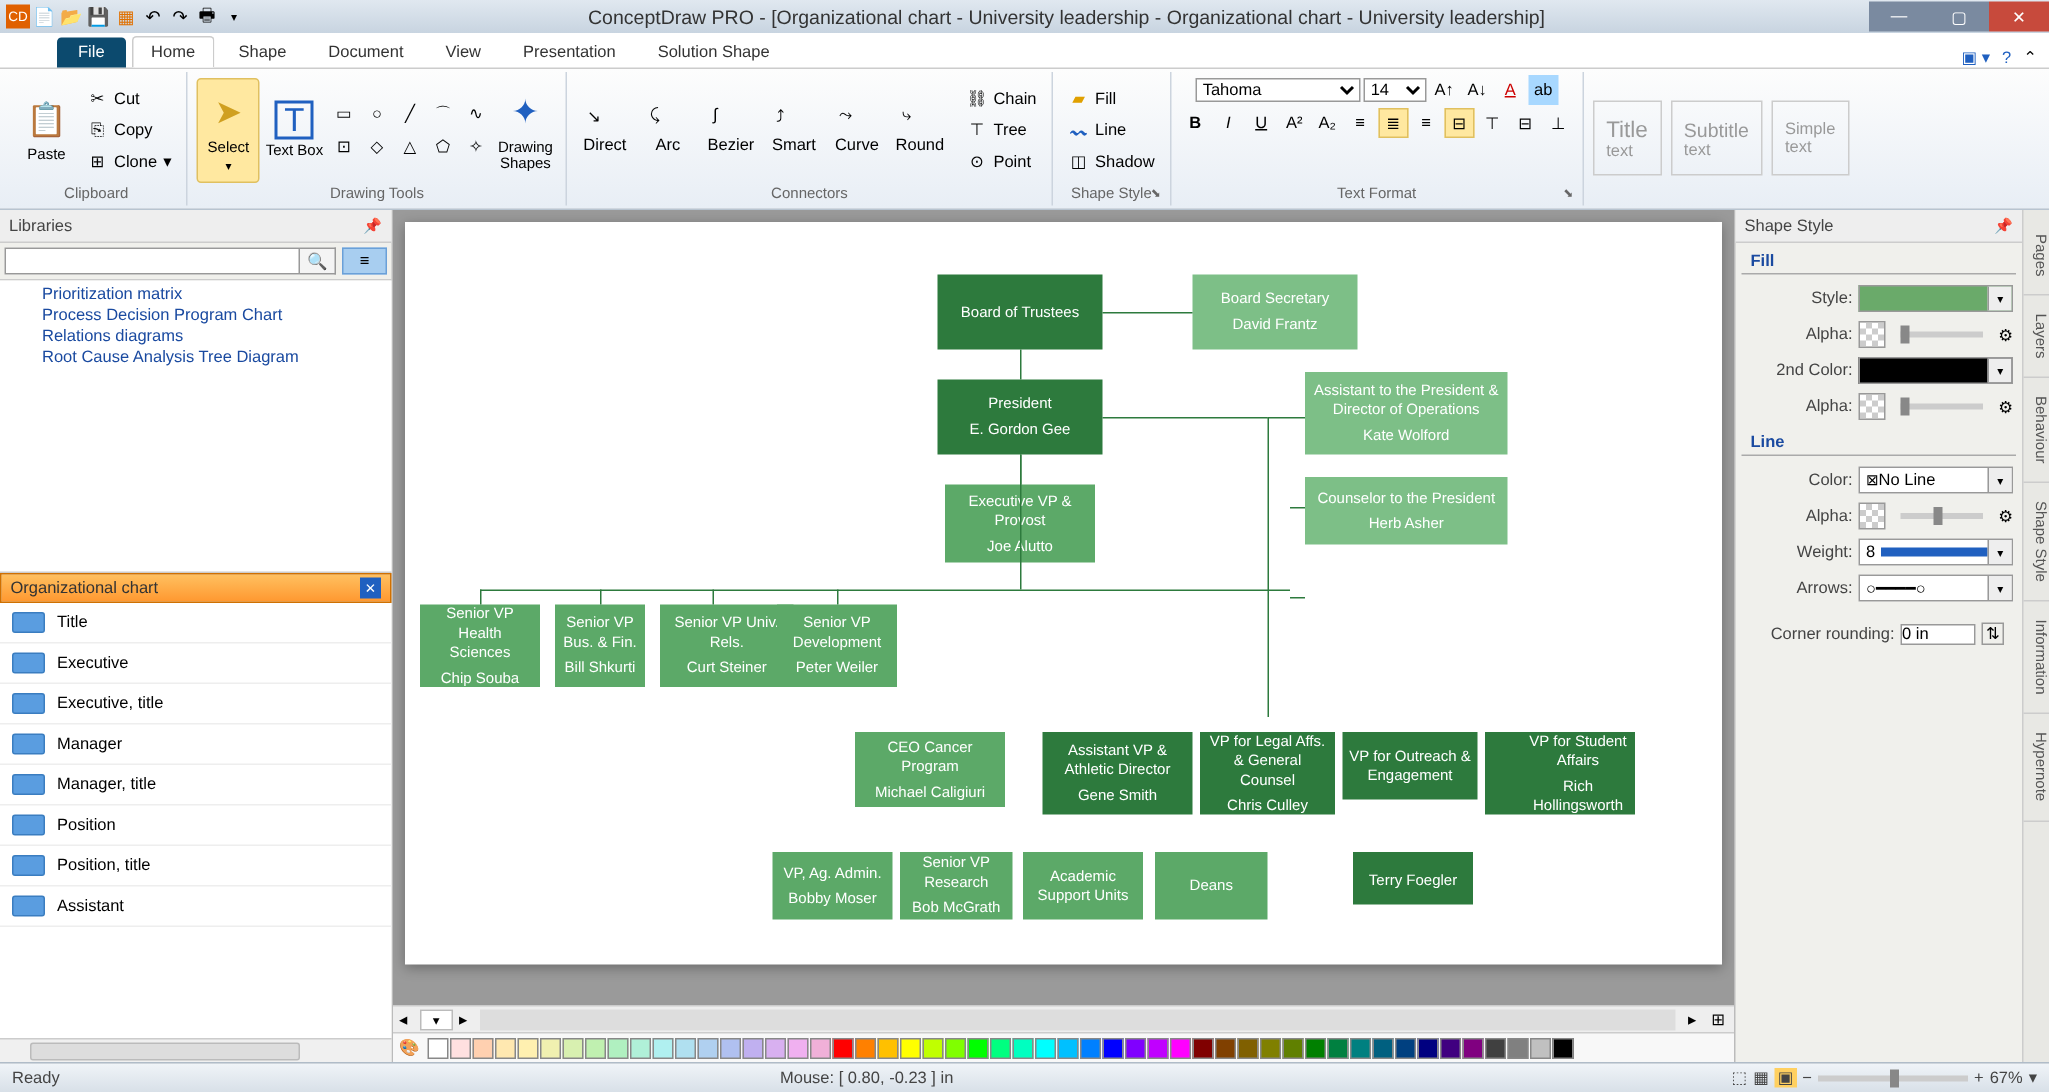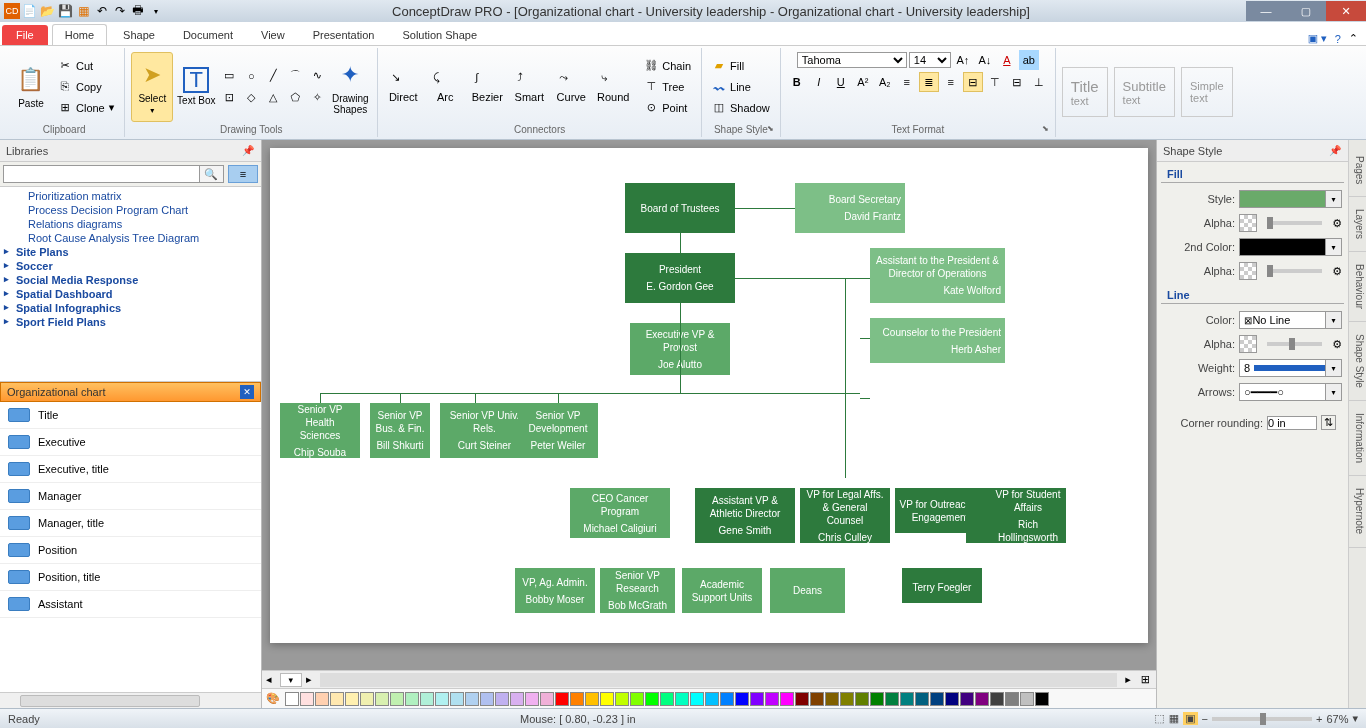--- a/index.html
+++ b/index.html
@@ -9,21 +9,21 @@
 .titlebar .qat { display: flex; gap: 2px; align-items: center; }
 .titlebar .qat span { width: 16px; height: 16px; display: inline-flex; align-items:center; justify-content:center; font-size: 12px; }
 .titlebar .title { position:absolute; left:50%; transform:translateX(-50%); color:#333; font-size:13px;margin-left:28px; }
 .titlebar .winbtns { margin-left: auto; display: flex; }
 .titlebar .winbtns span { width: 40px; height: 20px; display:inline-flex; align-items:center; justify-content:center; color:#fff; font-size:11px;}
 .titlebar .winbtns .min { background:#7a8aa0; }
 .titlebar .winbtns .max { background:#7a8aa0; }
 .titlebar .winbtns .close { background:#c74a3c; }
 
 .tabbar { height: 24px; background:#fff; border-bottom:1px solid #ccc; display:flex; align-items:flex-end; padding-left:2px; gap:4px;}
-.tabbar .file { background:#ef4444; color:#fff; padding:4px 14px; border-radius:3px 3px 0 0; }
+.tabbar .file { background:#0c4a6e; color:#fff; padding:4px 14px; border-radius:3px 3px 0 0;margin-left:36px; }
 .tabbar .tab { padding:4px 12px; color:#333; cursor:pointer; }
 .tabbar .tab.active { background:#fff; border:1px solid #ccc; border-bottom:none; border-radius:3px 3px 0 0;}
 .tabbar .right { margin-left:auto; display:flex; gap:8px; padding-right:8px; align-items:center;}
 
 .ribbon { height: 94px; background: linear-gradient(#fdfdfd,#e8eef5); border-bottom:1px solid #b8c4d0; display:flex; padding:2px 4px; }
 .rgroup { border-right:1px solid #ccd4de; padding:2px 6px; display:flex; flex-direction:column; }
 .rgroup .body { flex:1; display:flex; align-items:center; gap:2px;}
 .rgroup .label { text-align:center; color:#666; font-size:10px; padding-top:1px; position:relative;}
 .rgroup .label .dlg { position:absolute; right:0; top:1px; font-size:8px; color:#666;}
 .bigbtn { display:flex; flex-direction:column; align-items:center; justify-content:center; width:42px; height:70px; border-radius:3px; cursor:pointer; gap:2px;}
@@ -63,21 +63,21 @@
 .shape-item .sic { width:22px; height:14px; background:#5a9de0; border-radius:2px; border:1px solid #3a7dc0;}
 .lscroll { height:16px; background:#f0f0f0; border-top:1px solid #ccc; position:relative;}
 .lscroll .thumb { position:absolute; left:20px; width:180px; height:12px; top:2px; background:#ddd; border:1px solid #bbb; border-radius:2px;}
 
 .canvas-area { flex:1; display:flex; flex-direction:column; background:#9a9a9a; position:relative;}
 .canvas-scroll { flex:1; overflow:hidden; position:relative; padding:8px;}
 .page { background:#fff; width:100%; height:495px; box-shadow:0 2px 8px rgba(0,0,0,0.3); position:relative;}
 .org-box { position:absolute; color:#fff; text-align:center; font-family:Tahoma; font-size:10px; display:flex; flex-direction:column; align-items:center; justify-content:center; padding:4px; line-height:1.3;}
 .dark { background:#2d7a3d; }
 .med { background:#5ca968; }
-.light { background:#7dbf87;align-items:flex-end; }
+.light { background:#7dbf87; }
 .org-line { position:absolute; background:#2d7a3d;}
 
 .hscroll { height:18px; background:#eee; border-top:1px solid #ccc; display:flex; align-items:center;}
 .hscroll .tab { border:1px solid #bbb; background:#fff; padding:0 8px; margin-left:4px; height:14px; display:flex; align-items:center; font-size:9px;}
 .hscroll .bar { flex:1; margin:0 4px; height:14px; background:#ddd; position:relative;}
 
 .palette { height:20px; background:#f8f8f8; border-top:1px solid #ccc; display:flex; align-items:center; padding:0 4px; gap:1px;}
 .palette .sw { width:14px; height:14px; border:1px solid #888;}
 
 .rightpanel { width:210px; background:#f0f0ec; border-left:1px solid #bbb; display:flex;}
@@ -324,28 +324,20 @@
       <div class="sbtn">🔍</div>
       <div class="vbtn">≡</div>
     </div>
     <div class="tree" style="position:relative;">
       <div id="tree-items">
           <div class="item">Prioritization matrix</div>
           <div class="item">Process Decision Program Chart</div>
           <div class="item">Relations diagrams</div>
           <div class="item">Root Cause Analysis Tree Diagram</div>
         </div>
-      <div id="tree-cats">
-          <div class="item cat">Site Plans</div>
-          <div class="item cat">Soccer</div>
-          <div class="item cat">Social Media Response</div>
-          <div class="item cat">Spatial Dashboard</div>
-          <div class="item cat">Spatial Infographics</div>
-          <div class="item cat">Sport Field Plans</div>
-        </div>
     </div>
     <div class="libhdr">
         <span>Organizational chart</span>
         <span class="x">✕</span>
       </div>
     <div class="shapes" id="shapes-list">
         <div class="shape-item">
           <div class="sic"></div>
           <span>Title</span>
         </div>
@@ -433,21 +425,21 @@
             <div>Assistant VP &amp; Athletic Director</div>
             <div style="margin-top:4px;">Gene Smith</div>
           </div>
           <div class="org-box dark" style="left: 530px; top: 340px; width: 90px; height: 55px;">
             <div>VP for Legal Affs. &amp; General Counsel</div>
             <div style="margin-top:4px;">Chris Culley</div>
           </div>
           <div class="org-box dark" style="left: 625px; top: 340px; width: 90px; height: 45px;">
             <div>VP for Outreach &amp; Engagement</div>
           </div>
-          <div class="org-box dark" style="left: 696px; top: 340px; width: 100px; height: 55px; padding-left: 28px;">
+          <div class="org-box dark" style="left: 720px; top: 340px; width: 100px; height: 55px; padding-left: 28px;">
             <div>VP for Student Affairs</div>
             <div style="margin-top:4px;">Rich Hollingsworth</div>
           </div>
           <div class="org-box med" style="left: 245px; top: 420px; width: 80px; height: 45px;">
             <div>VP, Ag. Admin.</div>
             <div style="margin-top:4px;">Bobby Moser</div>
           </div>
           <div class="org-box med" style="left: 330px; top: 420px; width: 75px; height: 45px;">
             <div>Senior VP Research</div>
             <div style="margin-top:4px;">Bob McGrath</div>

